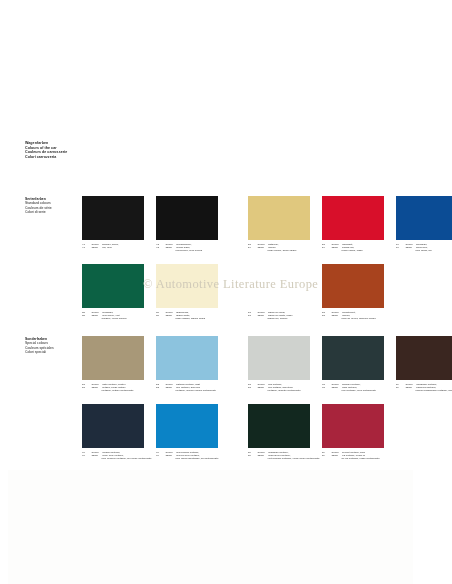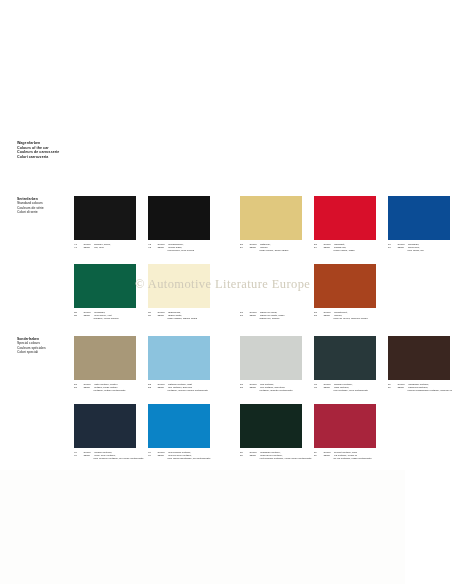--- a/index.html
+++ b/index.html
@@ -6,21 +6,21 @@
   html,body{margin:0;padding:0;}
   body{
     width:452px;height:584px;
     background:#ffffff;
     font-family:"Liberation Sans", sans-serif;
     overflow:hidden;
     position:relative;
   }
   #page{
     position:absolute;
-    left:0;top:0;
+    left:8px;top:0;
     width:405px;height:584px;
     background:#fdfdfc;
   }
   
   #scan-area{
     position:absolute;
     left:0px; top:0px;
     width:452px; height:470px;
     background:#ffffff;
   }

